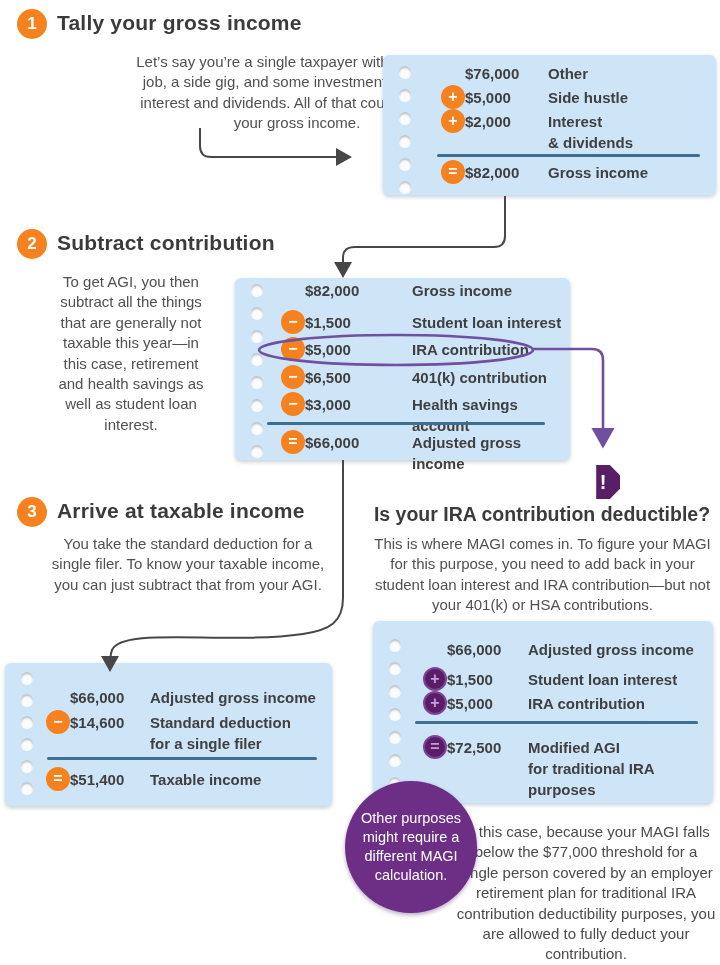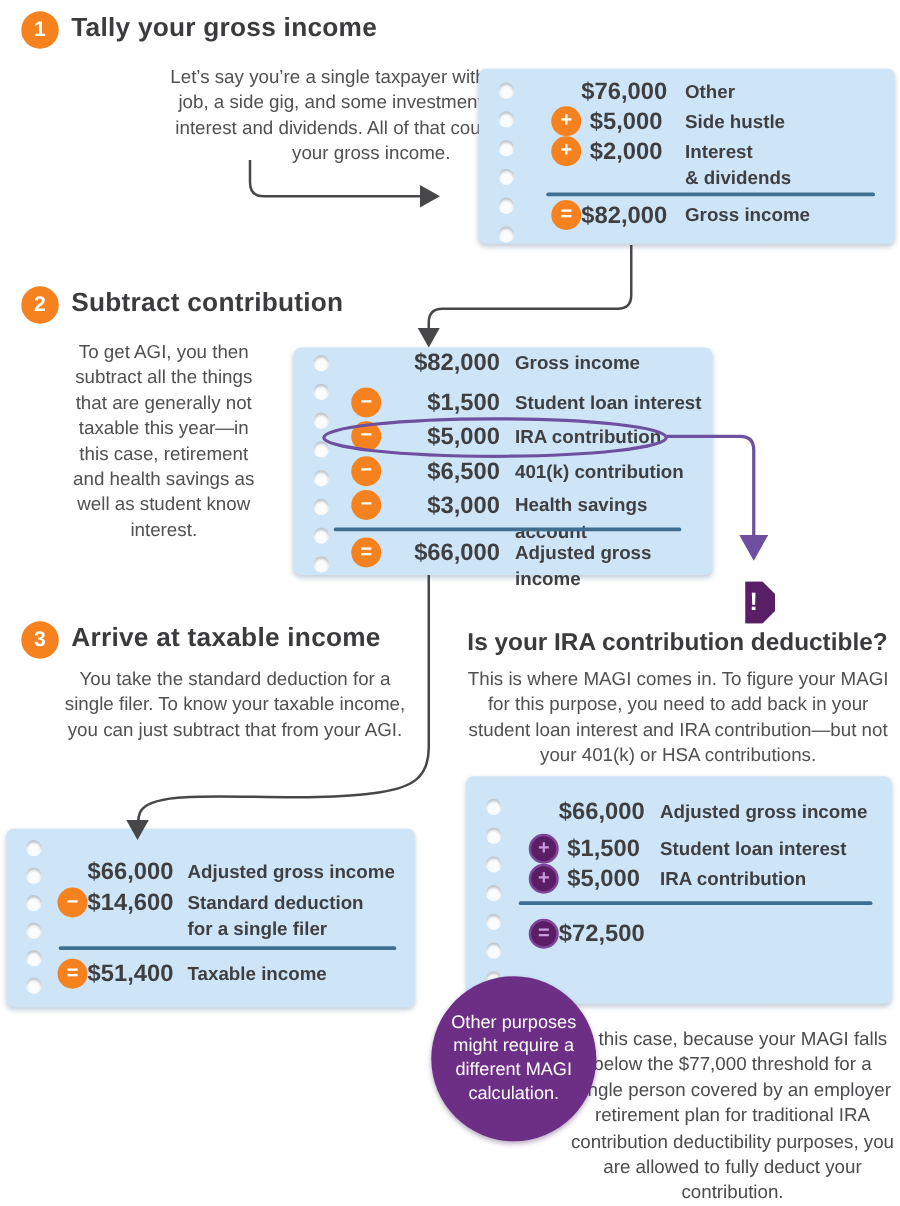--- a/index.html
+++ b/index.html
@@ -15,21 +15,21 @@
 
   
   .card{position:absolute;background:#cee5f8;border-radius:6px;box-shadow:0 2px 4px rgba(90,115,140,.35);}
   .hole{position:absolute;left:16px;width:12px;height:12px;border-radius:50%;background:#fbfcfd;
         box-shadow:inset 0 2px 2px rgba(70,90,110,.35),0 1px 0 rgba(255,255,255,.9);}
   .row{position:absolute;left:0;right:0;display:grid;align-items:start;line-height:21px;}
   .card1 .row{padding-left:58px;grid-template-columns:24px 65px 18px 1fr;}
   .card2 .row{padding-left:46px;grid-template-columns:24px 95px 12px 1fr;}
   .card3 .row{padding-left:41px;grid-template-columns:24px 62px 18px 1fr;}
   .card4 .row{padding-left:50px;grid-template-columns:24px 65px 16px 1fr;}
-  .amt{grid-column:2;text-align:right;font-size:19px;font-weight:700;color:#3f3f41;}
+  .amt{grid-column:2;font-size:15px;font-weight:700;color:#3f3f41;}
   .lbl{grid-column:4;font-size:15px;font-weight:700;color:#3f3f41;}
   .lbl .l2{display:block;}
   .op{grid-column:1;width:24px;height:24px;margin-top:-2px;border-radius:50%;display:flex;align-items:center;
       justify-content:center;font-size:16px;font-weight:700;line-height:1;}
   .op.orange{background:#f5821f;color:#fff;}
   .op.purple{background:#5b1e66;color:#c79be0;border:2px solid #7c4597;width:20px;height:20px;}
   .divider{position:absolute;height:3px;background:#3e6e90;border-radius:2px;}
 
   
   svg.overlay{position:absolute;left:0;top:0;z-index:5;pointer-events:none;}
@@ -53,21 +53,21 @@
   <div class="step-badge" style="left:17px;top:9px;">
       <span>1</span>
     </div>
   <div class="step-title" style="left:57px;top:11px;">Tally your gross income</div>
   <div class="body-text" style="left:128px;top:52px;width:338px;">Let’s say you’re a single taxpayer with a full-time job, a side gig, and some investments that pay interest and dividends. All of that counts toward your gross income.</div>
 
   <div class="step-badge" style="left:17px;top:229px;">
       <span>2</span>
     </div>
   <div class="step-title" style="left:57px;top:231px;">Subtract contribution</div>
-  <div class="body-text" style="left:50px;top:272px;width:162px;">To get AGI, you then subtract all the things that are generally not taxable this year—in this case, retirement and health savings as well as student know interest.</div>
+  <div class="body-text" style="left:50px;top:272px;width:162px;">To get AGI, you then subtract all the things that are generally not taxable this year—in this case, retirement and health savings as well as student loan interest.</div>
 
   <div class="step-badge" style="left:17px;top:497px;">
       <span>3</span>
     </div>
   <div class="step-title" style="left:57px;top:499px;">Arrive at taxable income</div>
   <div class="body-text" style="left:42px;top:534px;width:292px;">You take the standard deduction for a single filer. To know your taxable income, you can just subtract that from your AGI.</div>
 
   <div class="card card1" style="left:383px;top:55px;width:333px;height:140px;">
     <div></div>
     <div class="row" style="top:8px;">
@@ -184,20 +184,21 @@
     </div>
     <div class="row" style="top:72px;">
       <span class="op purple">+</span>
       <span class="amt">$5,000</span>
       <span class="lbl">IRA contribution</span>
     </div>
     <div class="divider" style="left:42px;right:15px;top:100px;"></div>
     <div class="row" style="top:116px;">
       <span class="op purple">=</span>
       <span class="amt">$72,500</span>
+      <span class="lbl"><span>Modified AGI</span><span class="l2">for traditional IRA</span><span class="l2">purposes</span></span>
     </div>
   <div class="hole" style="top: 18px;"></div>
       <div class="hole" style="top: 41px;"></div>
       <div class="hole" style="top: 64px;"></div>
       <div class="hole" style="top: 87px;"></div>
       <div class="hole" style="top: 110px;"></div>
       <div class="hole" style="top: 133px;"></div>
       <div class="hole" style="top: 156px;"></div>
     </div>
 

